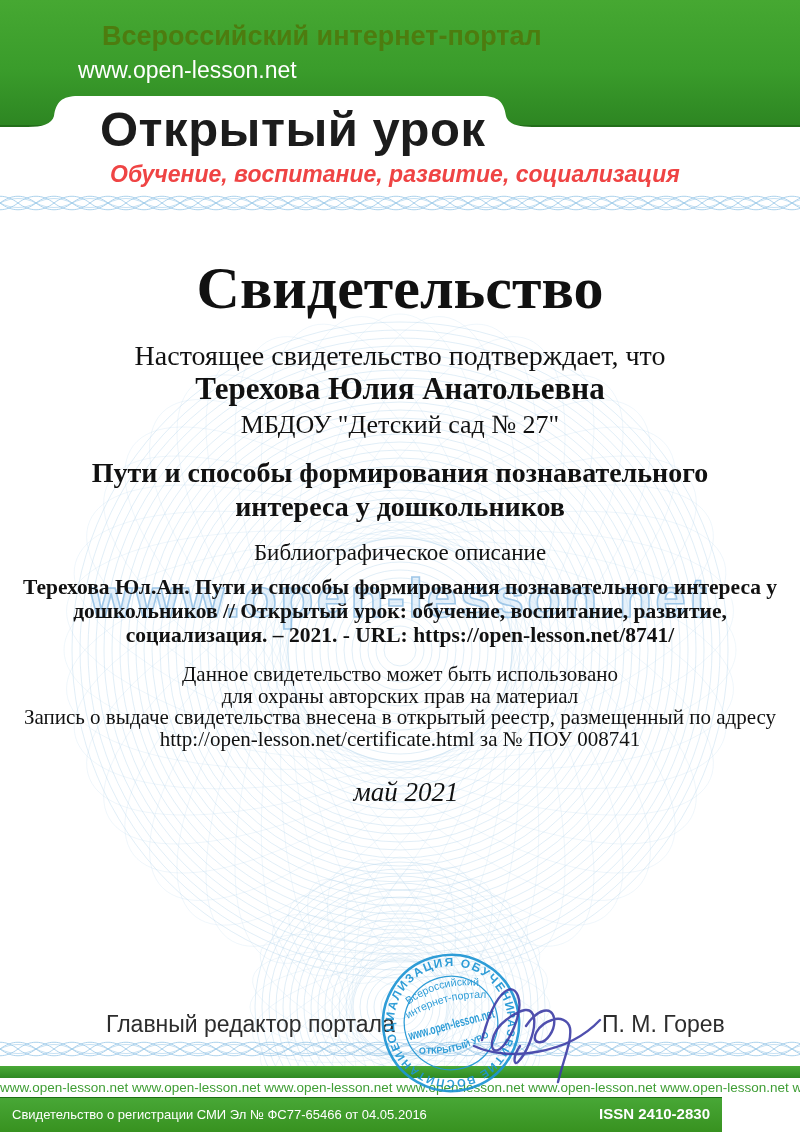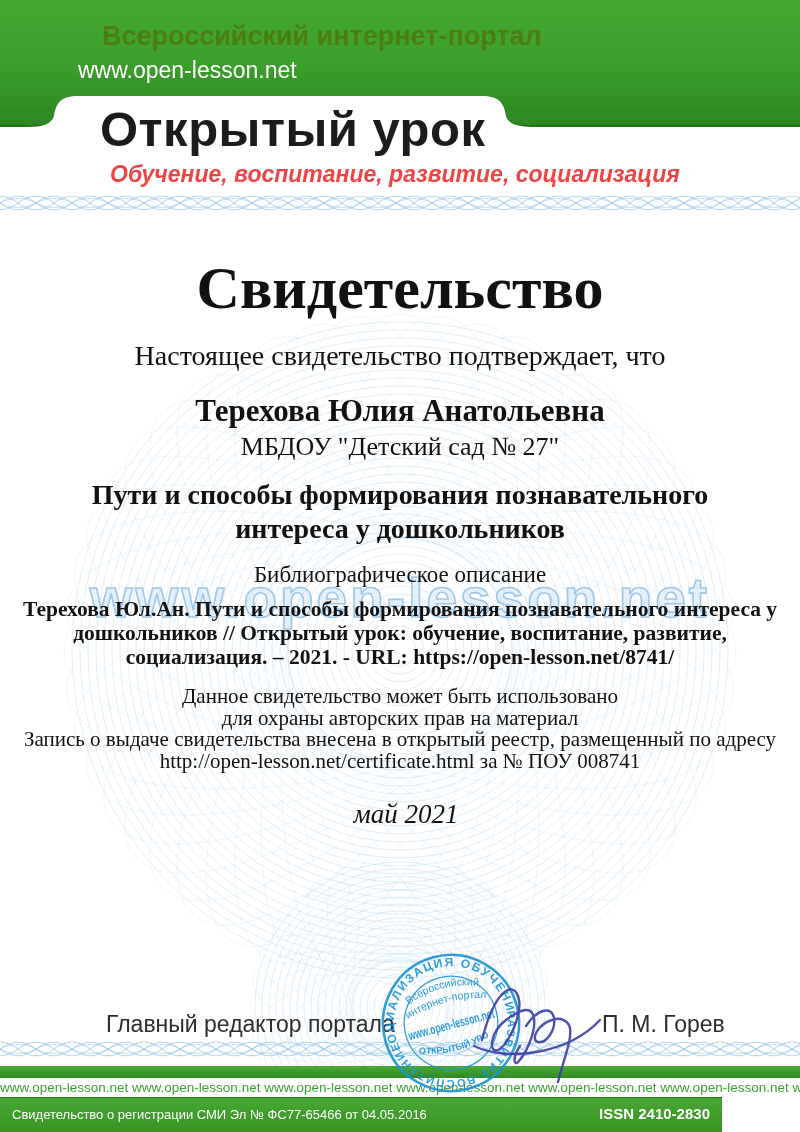--- a/index.html
+++ b/index.html
@@ -24,21 +24,21 @@
   .wave-bottom{top:1038px;}
   .rosette{position:absolute;top:225px;left:0;z-index:1;}
   .gl{fill:none;stroke:#a9cfe9;stroke-width:.7;opacity:.5;}
   .gl2{fill:none;stroke:#b4d5ec;stroke-width:.6;opacity:.33;}
   .watermark{position:absolute;top:566px;left:0;width:800px;z-index:1;text-align:center;
        font-family:"Liberation Sans",sans-serif;font-weight:700;font-size:55px;letter-spacing:3px;
        color:rgba(210,230,245,.55);-webkit-text-stroke:1.6px rgba(144,190,228,.85);}
   
   .content{position:absolute;top:238px;left:0;width:800px;z-index:2;text-align:center;color:#111;}
   .cert-title{font-size:60px;font-weight:700;line-height:64px;margin:18px 0 20px 0;}
-  .intro{font-size:28px;line-height:32px;margin-bottom:22px;}
+  .intro{font-size:28px;line-height:32px;}
   .recipient{font-size:31px;font-weight:700;line-height:34px;margin-bottom:4px;}
   .position{font-size:25px;line-height:26px;}
   .org{font-size:26px;line-height:30px;margin-bottom:16px;}
   .action{font-size:25px;line-height:26px;margin-bottom:11px;}
   .work{font-size:28px;font-weight:700;line-height:34px;width:700px;margin:0 auto 16px auto;}
   .bibhead{font-size:23px;line-height:26px;margin-bottom:9px;}
   .bibtext{font-size:21.5px;font-weight:700;line-height:24px;width:756px;margin:0 auto 17px auto;}
   .usage{font-size:21px;line-height:21.5px;}
   .cert-date{font-size:27px;font-style:italic;margin-top:27px;margin-left:12px;}
   

